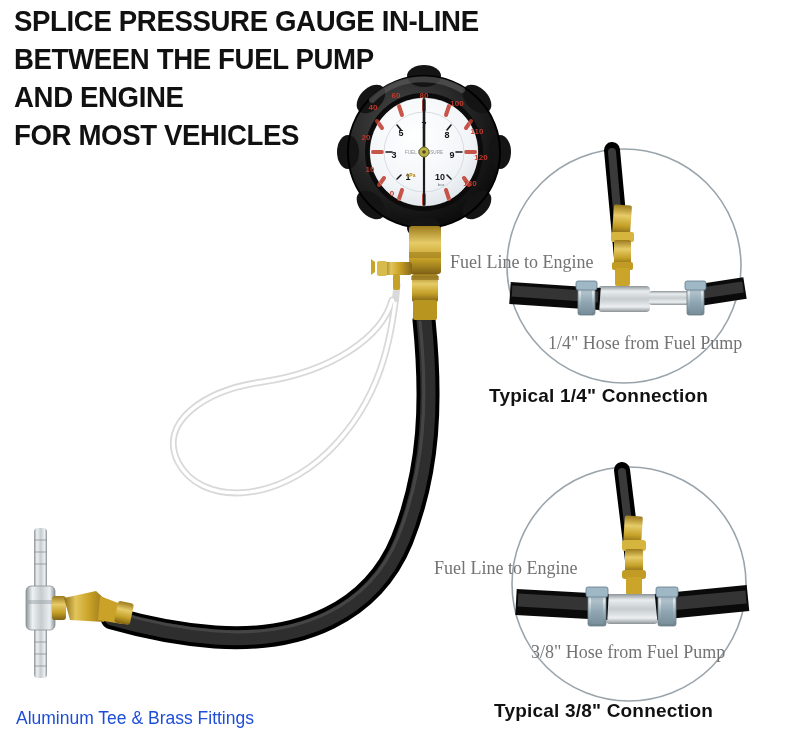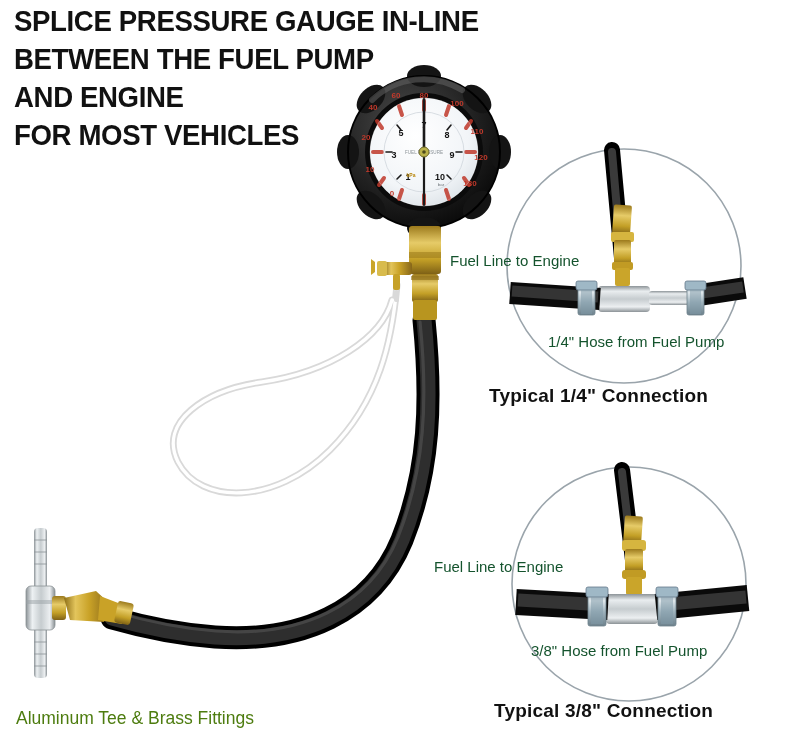--- a/index.html
+++ b/index.html
@@ -44,39 +44,39 @@
     left: 0;
     top: 0;
     width: 800px;
     height: 743px;
     pointer-events: none;
   }
 
   
   .callout-label {
     position: absolute;
-    font-family: Liberation Sans, sans-serif;
-    font-size: 15px;
-    color: #14532d;
+    font-family: Liberation Serif, serif;
+    font-size: 18px;
+    color: #737373;
     white-space: nowrap;
   }
   .callout-caption {
     position: absolute;
     font-family: "Liberation Sans", sans-serif;
     font-weight: bold;
     font-size: 19px;
     color: #111111;
     white-space: nowrap;
     letter-spacing: 0.2px;
   }
   .bottom-caption {
     position: absolute;
     font-family: "Liberation Sans", sans-serif;
     font-size: 17.5px;
-    color: #4d7c0f;
+    color: #1d4ed8;
     white-space: nowrap;
   }
 </style>
 </head>
 <body>
 
 <div id="stage">
 
   <div class="headline">
     <div class="headline-line">SPLICE PRESSURE GAUGE IN-LINE</div>

